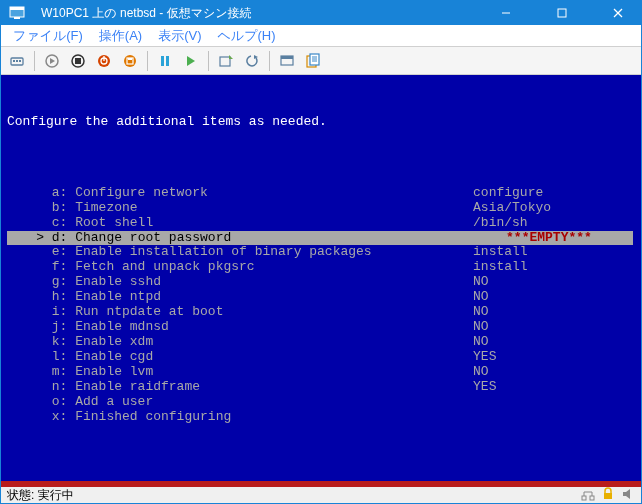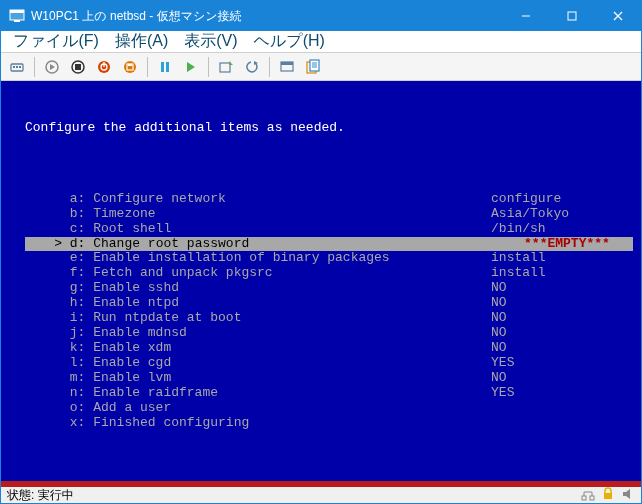--- a/index.html
+++ b/index.html
@@ -12,24 +12,25 @@
     height: 504px;
     overflow: hidden;
     display: flex;
     flex-direction: column;
     border: 1px solid #1883d7;
   }
   
   .titlebar {
     background: #1883d7;
     color: #fff;
-    height: 30px;
-    display: flex;
-    align-items: center;
-    flex: 0 0 auto;
+    height: 24px;
+    display: flex;
+    align-items: center;
+    flex: 0 0 auto;
+    gap: 10px;
   }
   .titlebar .app-icon {
     width: 16px; height: 16px;
     margin: 0 6px 0 8px;
     display: inline-block;
   }
   .titlebar .app-icon svg { display:block; }
   .titlebar .title { flex: 1; font-size: 12px; }
   .win-btn {
     width: 46px; height: 30px;
@@ -42,22 +43,22 @@
     background: #fff;
     height: 22px;
     display: flex;
     align-items: center;
     padding: 0 4px;
     border-bottom: 1px solid #d0d0d0;
     flex: 0 0 auto;
   }
   .menu-item {
     padding: 2px 8px;
-    font-size: 16px;
-    color: #0c4a6e;
+    font-size: 13px;
+    color: #3b82f6;
   }
   
   .toolbar {
     background: #f5f5f5;
     height: 28px;
     display: flex;
     align-items: center;
     padding: 0 4px;
     gap: 2px;
     border-bottom: 1px solid #d0d0d0;
@@ -74,21 +75,21 @@
     margin: 0 3px;
   }
   
   .terminal {
     flex: 1 1 auto;
     background: #0000a8;
     color: #a8a8a8;
     font-family: "Consolas", "Courier New", monospace;
     font-size: 13px;
     line-height: 1.15;
-    padding: 10px 8px 0 24px;
+    padding: 10px 8px 0 6px;
     white-space: pre;
     overflow: hidden;
   }
   .term-header { color: #fff; margin-bottom: 2em; }
   .term-row {
     display: flex;
   }
   .term-row .left { width: 55ch; margin-left: 37px; }
   .term-row .right { flex: 1; }
   .term-row.hl {

